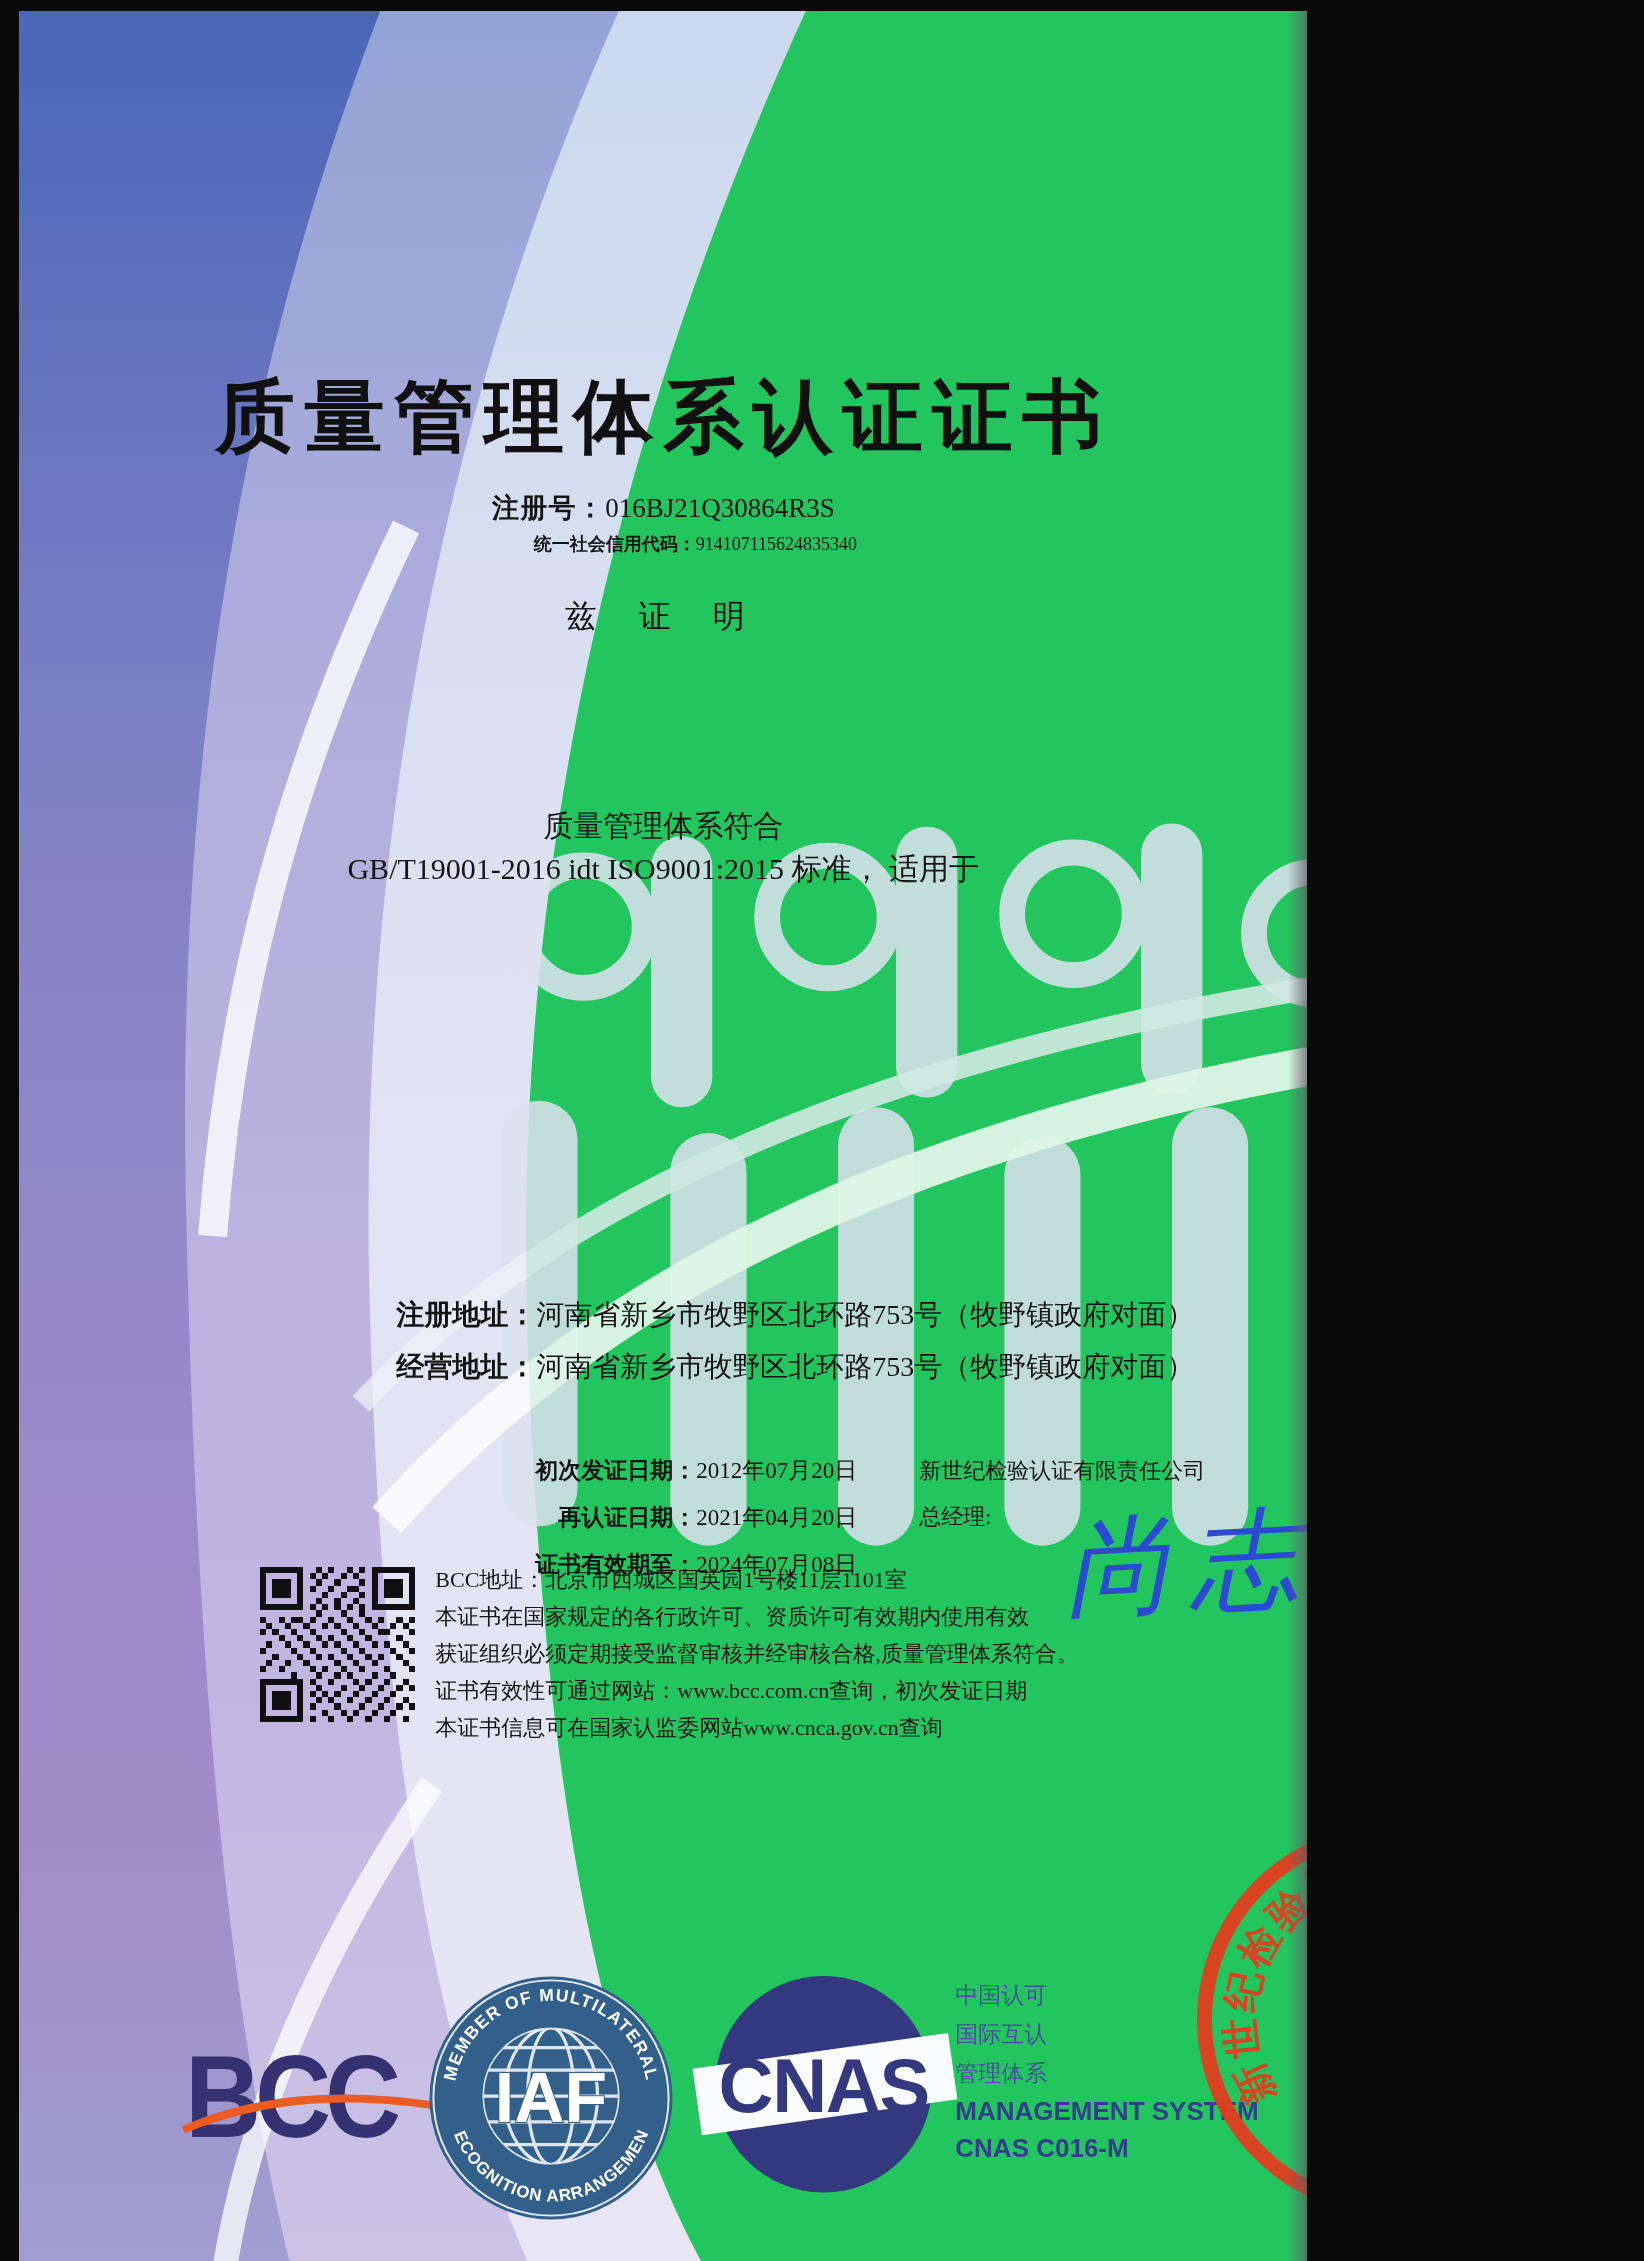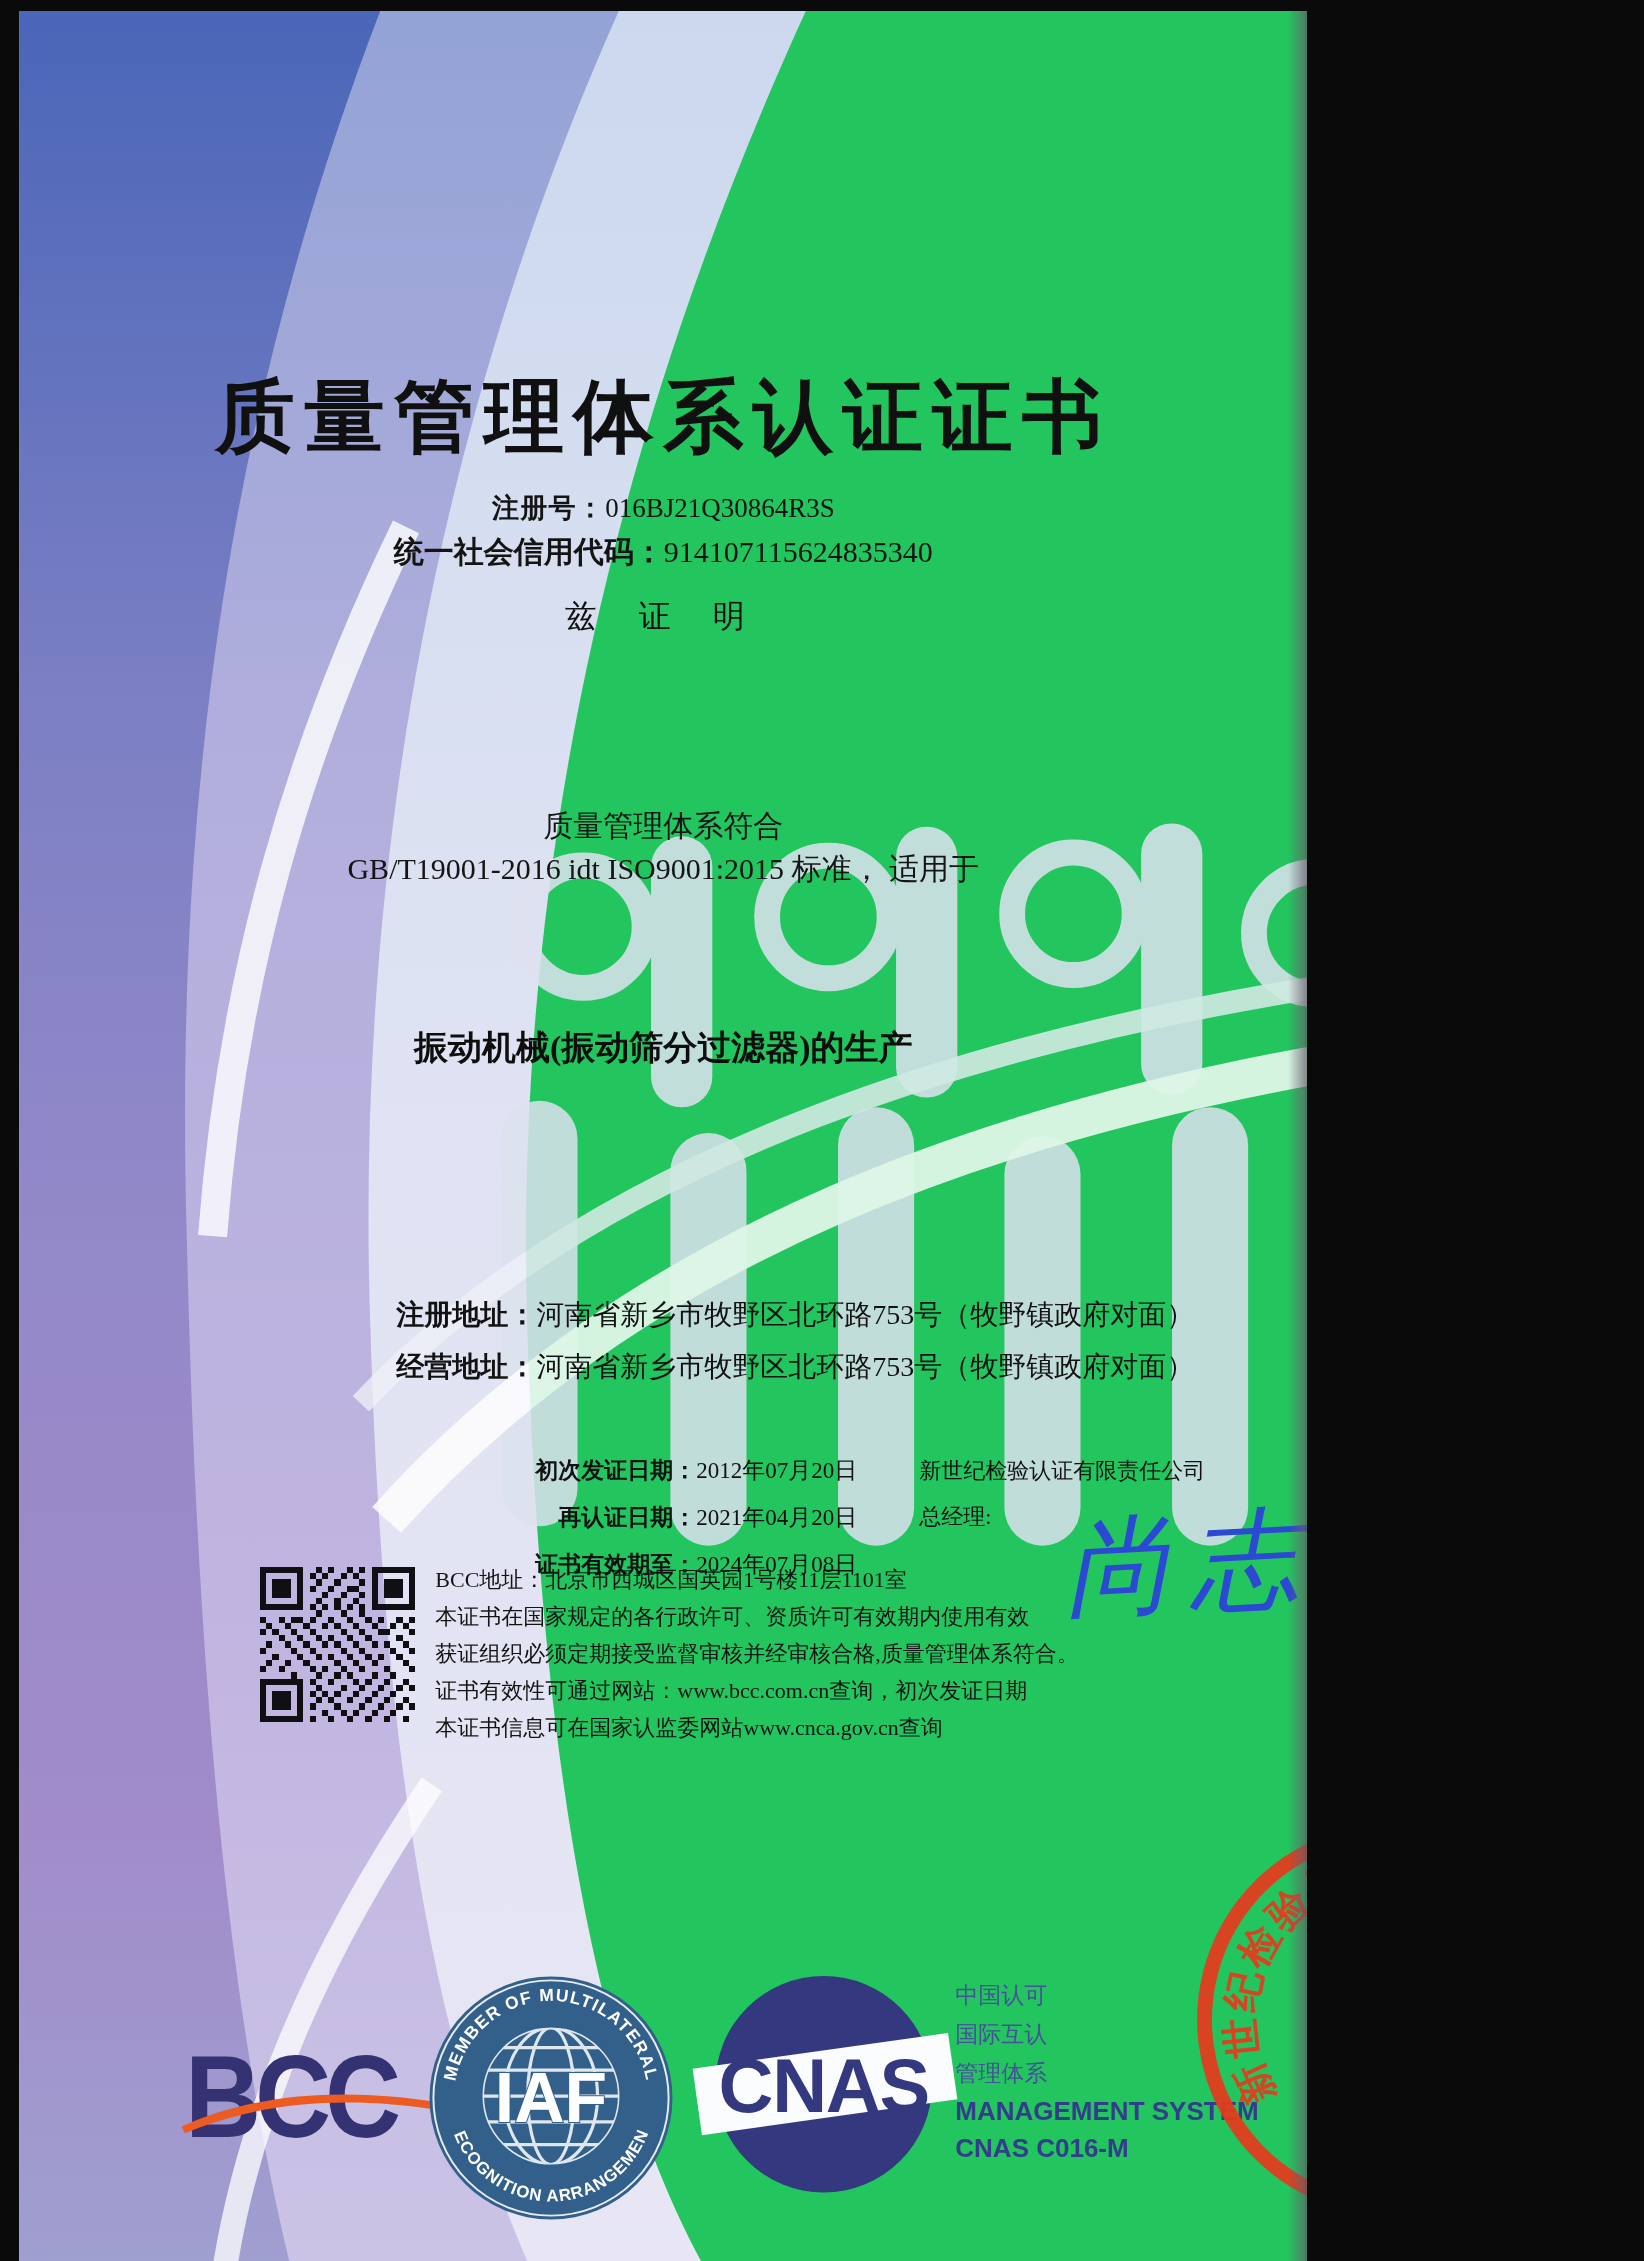--- a/index.html
+++ b/index.html
@@ -7,21 +7,21 @@
        font-family:"Liberation Serif","DejaVu Serif",serif;}
   .paper{position:absolute;left:19.3px;top:11px;width:1288px;height:2253px;background:#22c55e;overflow:hidden;}
   .abs{position:absolute;}
   .ctr{left:0;width:100%;text-align:center;}
   .decor-svg{left:0;top:0;}
   .right-shadow{right:0;top:0;bottom:0;width:19.3px;
      background:linear-gradient(to right, rgba(125,110,125,0), rgba(105,92,108,0.55) 75%, rgba(90,80,95,0.65));}
   .title{top:353px;font-size:80px;font-weight:bold;letter-spacing:9.7px;color:#101010;}
   .reg-line{top:479px;font-size:27px;color:#141414;}
   .reg-line b{letter-spacing:1.3px;}
-  .credit-line{top:521px;font-size:30px;color:#141414;}
+  .credit-line{top:521px;font-size:18px;color:#141414;margin-left:32px;}
   .hereby{top:584px;font-size:32px;letter-spacing:17px;color:#111;}
   .company{top:695px;font-size:43px;font-weight:bold;color:#0d0d0d;letter-spacing:0.6px;}
   .compliance{top:795px;font-size:30px;color:#151515;}
   .standard{top:838px;font-size:30px;color:#151515;}
   .scope{top:1014px;font-size:34px;font-weight:bold;color:#0e0e0e;}
   .addr-block{left:377px;top:1278px;font-size:28px;color:#121212;line-height:52px;white-space:nowrap;}
   .addr-block .lbl{font-weight:bold;}
   .dates-block{left:393px;top:1436px;font-size:23px;color:#121212;line-height:47px;white-space:nowrap;}
   .dates-block .dlbl{display:inline-block;width:284px;text-align:right;font-weight:bold;}
   .issuer-block{left:900px;top:1437px;font-size:22px;color:#121212;line-height:46px;white-space:nowrap;}
@@ -93,21 +93,20 @@
   <div class="abs ctr reg-line">
     <b>注册号：</b><span>016BJ21Q30864R3S</span>
   </div>
   <div class="abs ctr credit-line">
     <b>统一社会信用代码：</b><span>914107115624835340</span>
   </div>
 
   <div class="abs ctr hereby">兹 证 明</div>
   <div class="abs ctr compliance">质量管理体系符合</div>
   <div class="abs ctr standard">GB/T19001-2016 idt ISO9001:2015 标准， 适用于</div>
-  <div class="abs ctr scope">振动机械(振动筛分过滤器)的生产</div>
 
   <div class="abs addr-block">
     <div>
       <span class="lbl">注册地址：</span><span>河南省新乡市牧野区北环路753号（牧野镇政府对面）</span>
     </div>
     <div>
       <span class="lbl">经营地址：</span><span>河南省新乡市牧野区北环路753号（牧野镇政府对面）</span>
     </div>
   </div>
 

